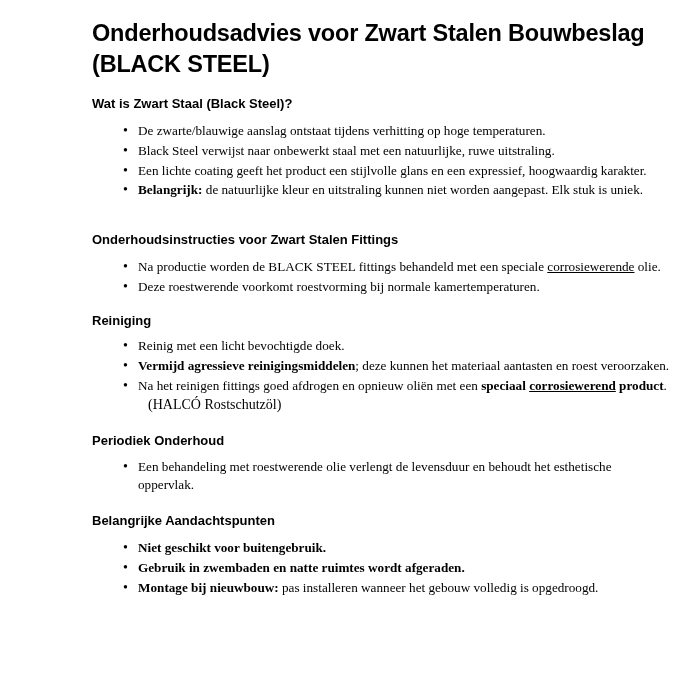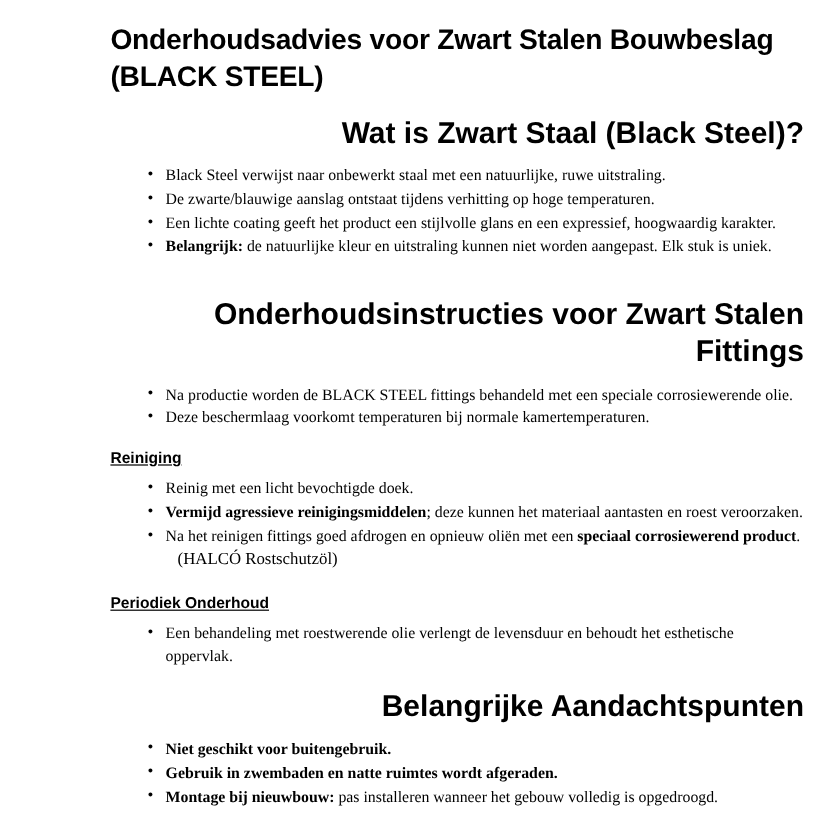--- a/index.html
+++ b/index.html
@@ -23,33 +23,31 @@
   h1.doc-title {
     font-family: "Liberation Sans", sans-serif;
     font-size: 23.5px;
     font-weight: bold;
     line-height: 1.32;
     margin: 0 0 16px 0;
     letter-spacing: -0.2px;
   }
   h2.section-title {
     font-family: "Liberation Sans", sans-serif;
-    font-size: 25px;
+    font-size: 13px;
     font-weight: bold;
     margin: 0 0 10px 0;
     line-height: 1.25;
-    text-align: right;
   }
   h3.sub-title {
     font-family: "Liberation Sans", sans-serif;
     font-size: 13px;
     font-weight: bold;
     margin: 0 0 8px 0;
     line-height: 1.25;
-    text-decoration: underline;
   }
   .section {
     margin-bottom: 16px;
   }
   .subsection {
     margin-bottom: 13px;
   }
   ul.bullets {
     margin: 0;
     padding: 0 0 0 46px;
@@ -64,49 +62,49 @@
     padding-left: 0;
   }
   ul.bullets li::before {
     content: "\2022";
     position: absolute;
     left: -15px;
     top: -1px;
     font-size: 14px;
   }
   .b { font-weight: bold; }
-  .u { }
+  .u { text-decoration: underline; }
   .note {
     font-size: 14px;
     padding-left: 10px;
   }
   h2.section-title.spaced-top { margin-top: 32px; }
 </style>
 </head>
 <body>
 
 <div class="page">
 
   <h1 class="doc-title">Onderhoudsadvies voor Zwart Stalen Bouwbeslag (BLACK STEEL)</h1>
 
   <div class="section">
     <h2 class="section-title">Wat is Zwart Staal (Black Steel)?</h2>
     <ul class="bullets">
+      <li><span>De zwarte/blauwige aanslag ontstaat tijdens verhitting op hoge temperaturen.</span></li>
       <li><span>Black Steel verwijst naar onbewerkt staal met een natuurlijke, ruwe uitstraling.</span></li>
-      <li><span>De zwarte/blauwige aanslag ontstaat tijdens verhitting op hoge temperaturen.</span></li>
       <li><span>Een lichte coating geeft het product een stijlvolle glans en een expressief, hoogwaardig karakter.</span></li>
       <li><span class="b">Belangrijk:</span><span> de natuurlijke kleur en uitstraling kunnen niet worden aangepast. Elk stuk is uniek.</span></li>
     </ul>
   </div>
 
   <div class="section">
     <h2 class="section-title spaced-top">Onderhoudsinstructies voor Zwart Stalen Fittings</h2>
     <ul class="bullets">
       <li><span>Na productie worden de BLACK STEEL fittings behandeld met een speciale </span><span class="u">corrosiewerende</span><span> olie.</span></li>
-      <li><span>Deze beschermlaag voorkomt temperaturen bij normale kamertemperaturen.</span></li>
+      <li><span>Deze roestwerende voorkomt roestvorming bij normale kamertemperaturen.</span></li>
     </ul>
 
     <div class="subsection" style="margin-top:16px">
       <h3 class="sub-title">Reiniging</h3>
       <ul class="bullets">
         <li><span>Reinig met een licht bevochtigde doek.</span></li>
         <li><span class="b">Vermijd agressieve reinigingsmiddelen</span><span>; deze kunnen het materiaal aantasten en roest veroorzaken.</span></li>
         <li><span>Na het reinigen fittings goed afdrogen en opnieuw oliën met een </span><span class="b">speciaal</span> <span class="b u">corrosiewerend</span><span class="b"> product</span><span>.</span><span class="note">(HALCÓ Rostschutzöl)</span></li>
       </ul>
     </div>

